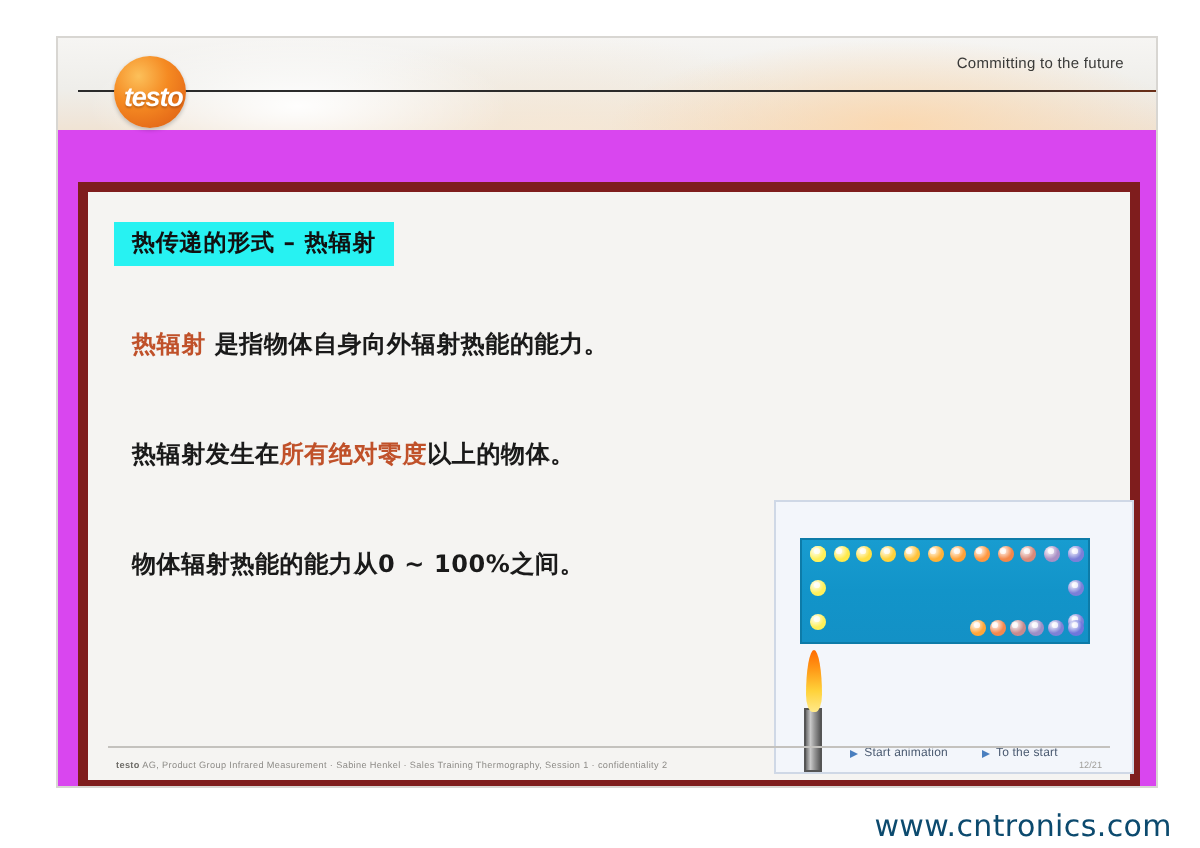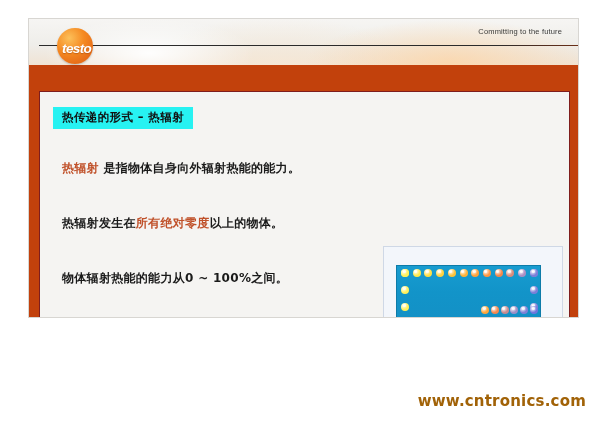--- a/index.html
+++ b/index.html
@@ -12,22 +12,22 @@
     overflow: hidden;
     position: relative;
   }
 
   
   .slide {
     position: absolute;
     left: 28px;
     top: 18px;
     width: 551px;
-    height: 300px;
-    background: #c2410c;
+    height: 376px;
+    background: #d946ef;
     border: 1px solid #d8d6d2;
     overflow: hidden;
   }
 
   
   .header-band {
     position: absolute;
     left: 0; top: 0;
     width: 100%;
     height: 46px;
@@ -93,21 +93,21 @@
   }
 
   
   .body-panel {
     position: absolute;
     left: 10px;
     top: 72px;
     width: 531px;
     height: 304px;
     background: #f5f4f2;
-    border: 1px solid #7f1d1d;
+    border: 5px solid #7f1d1d;
   }
 
   .subtitle {
     position: absolute;
     left: 13px;
     top: 15px;
     background: #27f2f2;
     color: #111111;
     font-size: 11.5px;
     font-weight: bold;
@@ -238,26 +238,25 @@
     right: 14px;
     bottom: 5px;
     font-size: 4.6px;
     color: #a09e9a;
   }
 
   
   .watermark {
     position: absolute;
     right: 14px;
-    bottom: 14px;
+    bottom: 2px;
     font-size: 15px;
-    color: #a16207;
+    color: #0c4a6e;
     letter-spacing: .2px;
     font-family: "DejaVu Sans", "Liberation Sans", sans-serif;
-    font-weight: bold;
   }
 </style>
 </head>
 <body>
 
 <div class="slide">
 
   <div class="header-band">
     <div class="tagline">Committing to the future</div>
     <div class="header-rule"></div>

